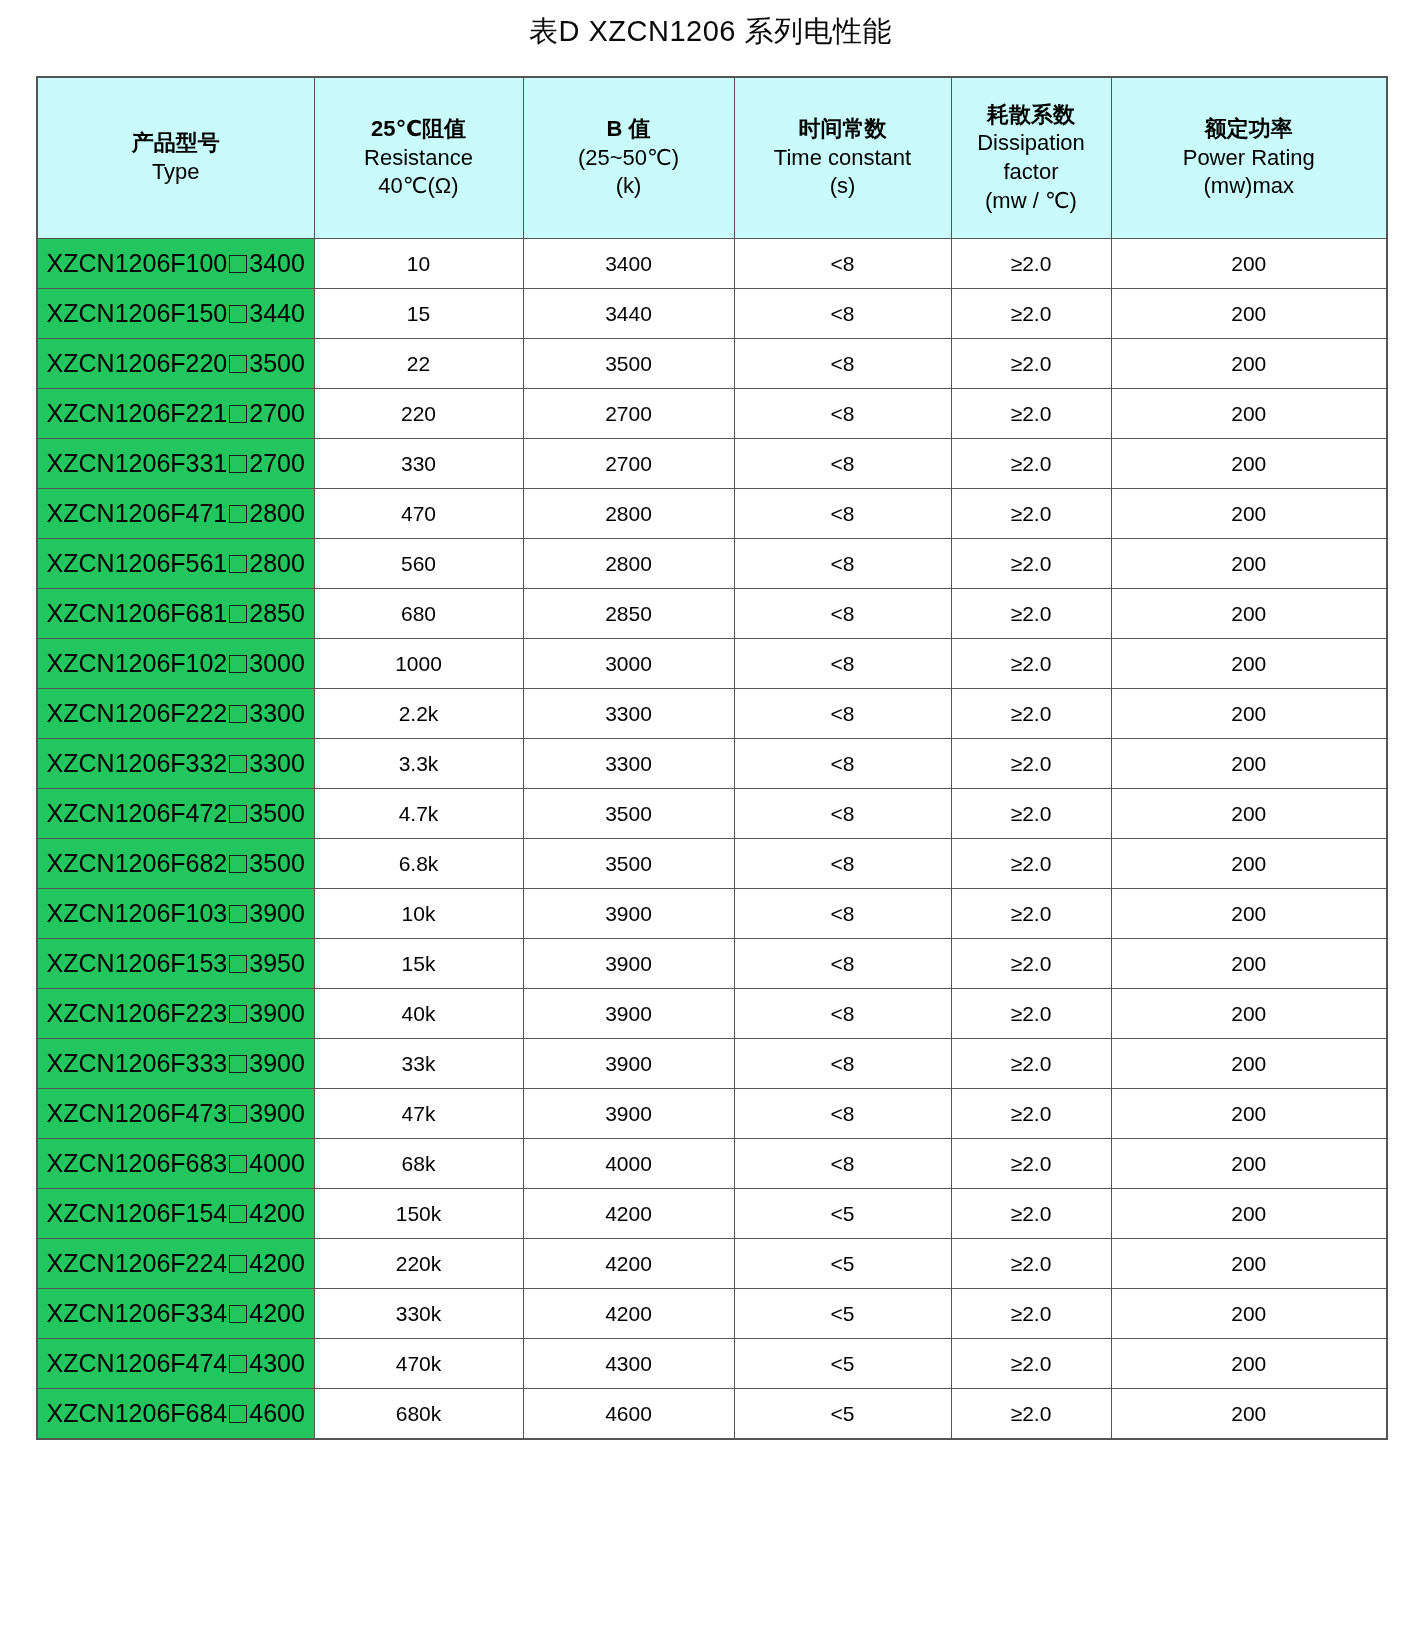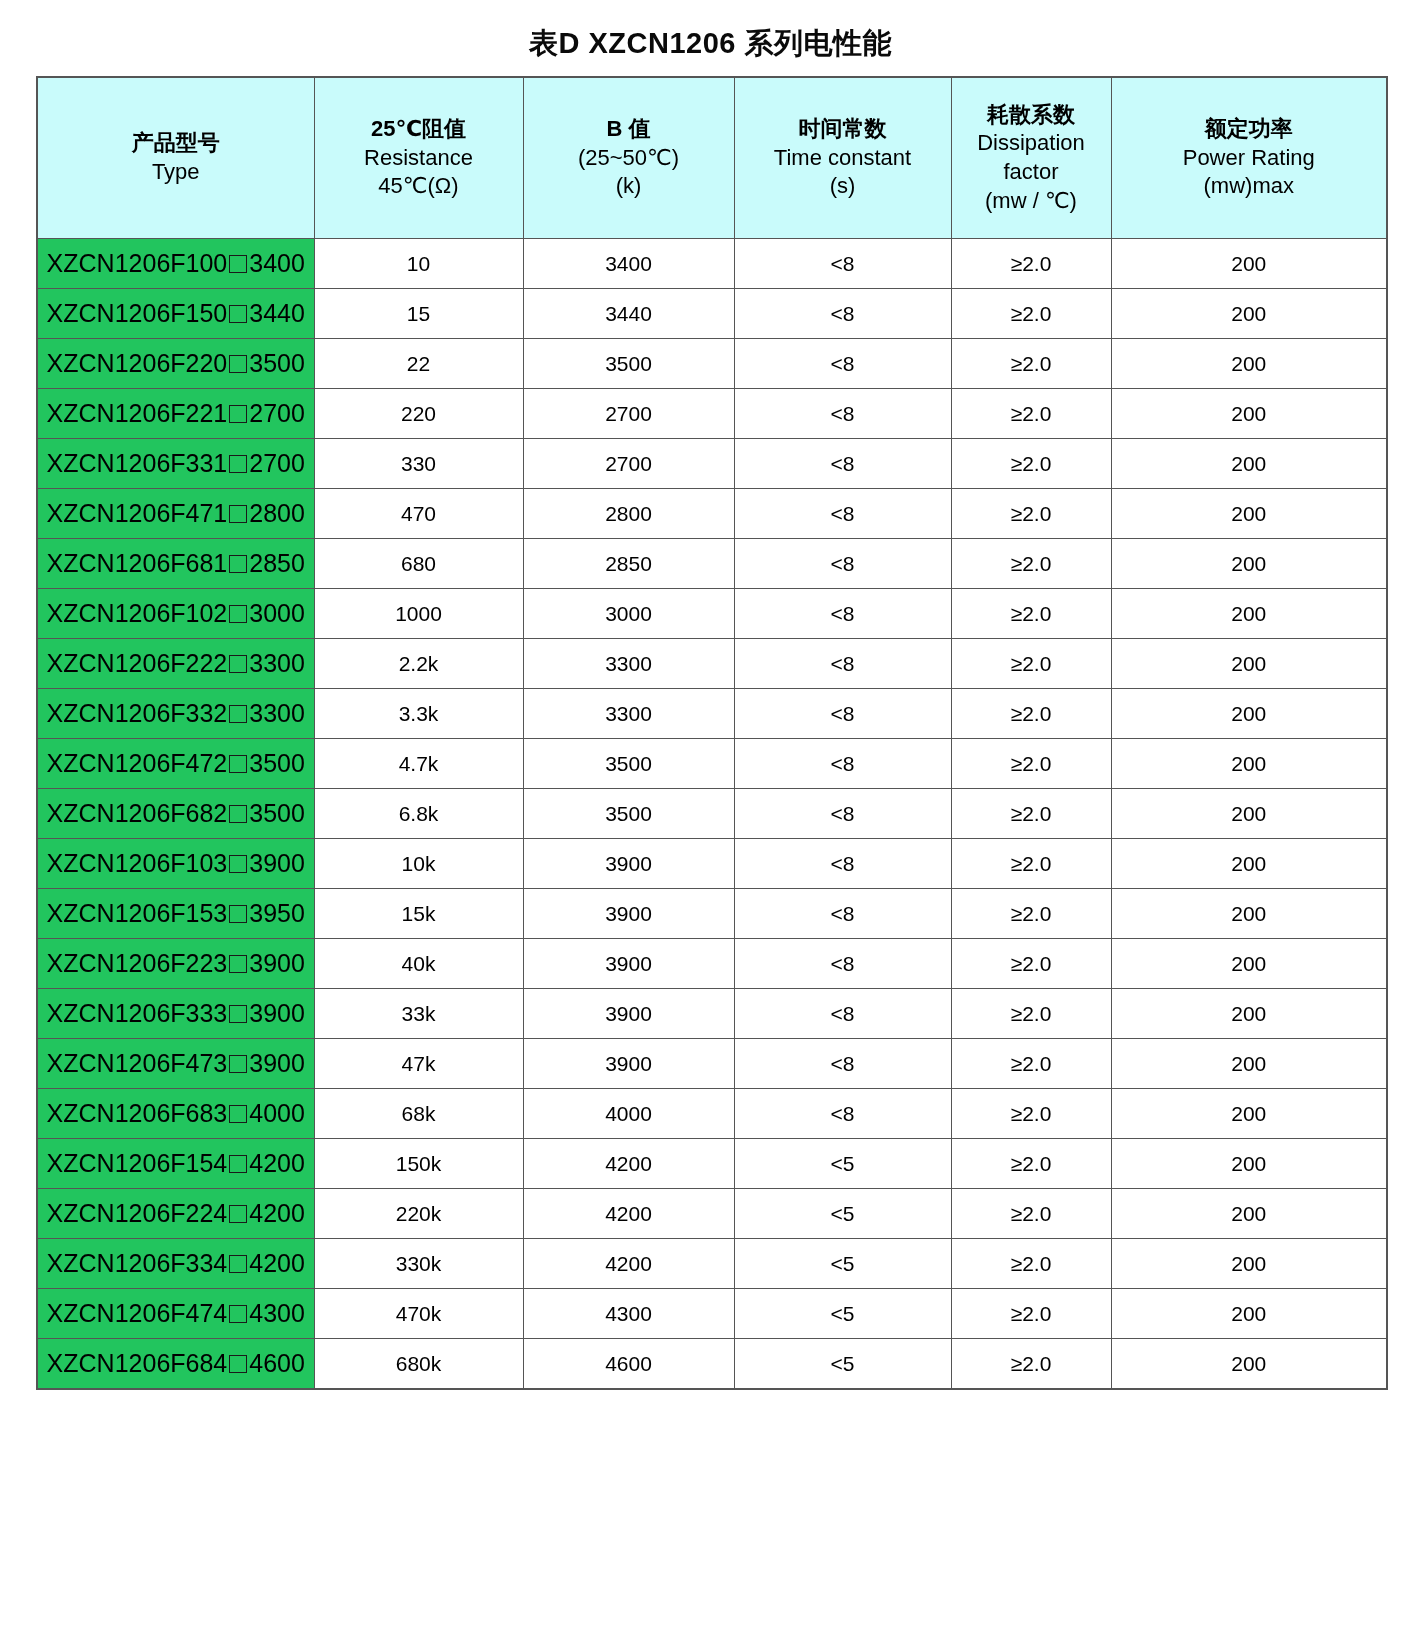--- a/index.html
+++ b/index.html
@@ -16,23 +16,23 @@
   }
   .page {
     position: relative;
     width: 1421px;
     height: 1637px;
     box-sizing: border-box;
   }
   .title {
     text-align: center;
     font-size: 29px;
-    font-weight: bold;
+    font-weight: normal;
     letter-spacing: 0.5px;
-    padding-top: 28px;
+    padding-top: 16px;
     padding-bottom: 14px;
     line-height: 1.1;
     color: #0a0a0a;
   }
   .table-wrap {
     position: absolute;
     left: 36px;
     top: 76px;
     width: 1350px;
   }
@@ -112,21 +112,21 @@
       </colgroup>
       <thead>
         <tr>
           <th>
             <span class="cn">产品型号</span>
             <span class="en">Type</span>
           </th>
           <th>
             <span class="cn">25℃阻值</span>
             <span class="en">Resistance</span>
-            <span class="en">45℃(Ω)</span>
+            <span class="en">40℃(Ω)</span>
           </th>
           <th>
             <span class="cn">B 值</span>
             <span class="en">(25~50℃)</span>
             <span class="en">(k)</span>
           </th>
           <th>
             <span class="cn">时间常数</span>
             <span class="en">Time constant</span>
             <span class="en">(s)</span>
@@ -187,20 +187,28 @@
           </tr>
           <tr>
             <td class="type-cell"><span>XZCN1206F471</span><span class="boxchar"></span><span>2800</span></td>
             <td>470</td>
             <td>2800</td>
             <td>&lt;8</td>
             <td>≥2.0</td>
             <td>200</td>
           </tr>
           <tr>
+            <td class="type-cell"><span>XZCN1206F561</span><span class="boxchar"></span><span>2800</span></td>
+            <td>560</td>
+            <td>2800</td>
+            <td>&lt;8</td>
+            <td>≥2.0</td>
+            <td>200</td>
+          </tr>
+          <tr>
             <td class="type-cell"><span>XZCN1206F681</span><span class="boxchar"></span><span>2850</span></td>
             <td>680</td>
             <td>2850</td>
             <td>&lt;8</td>
             <td>≥2.0</td>
             <td>200</td>
           </tr>
           <tr>
             <td class="type-cell"><span>XZCN1206F102</span><span class="boxchar"></span><span>3000</span></td>
             <td>1000</td>

